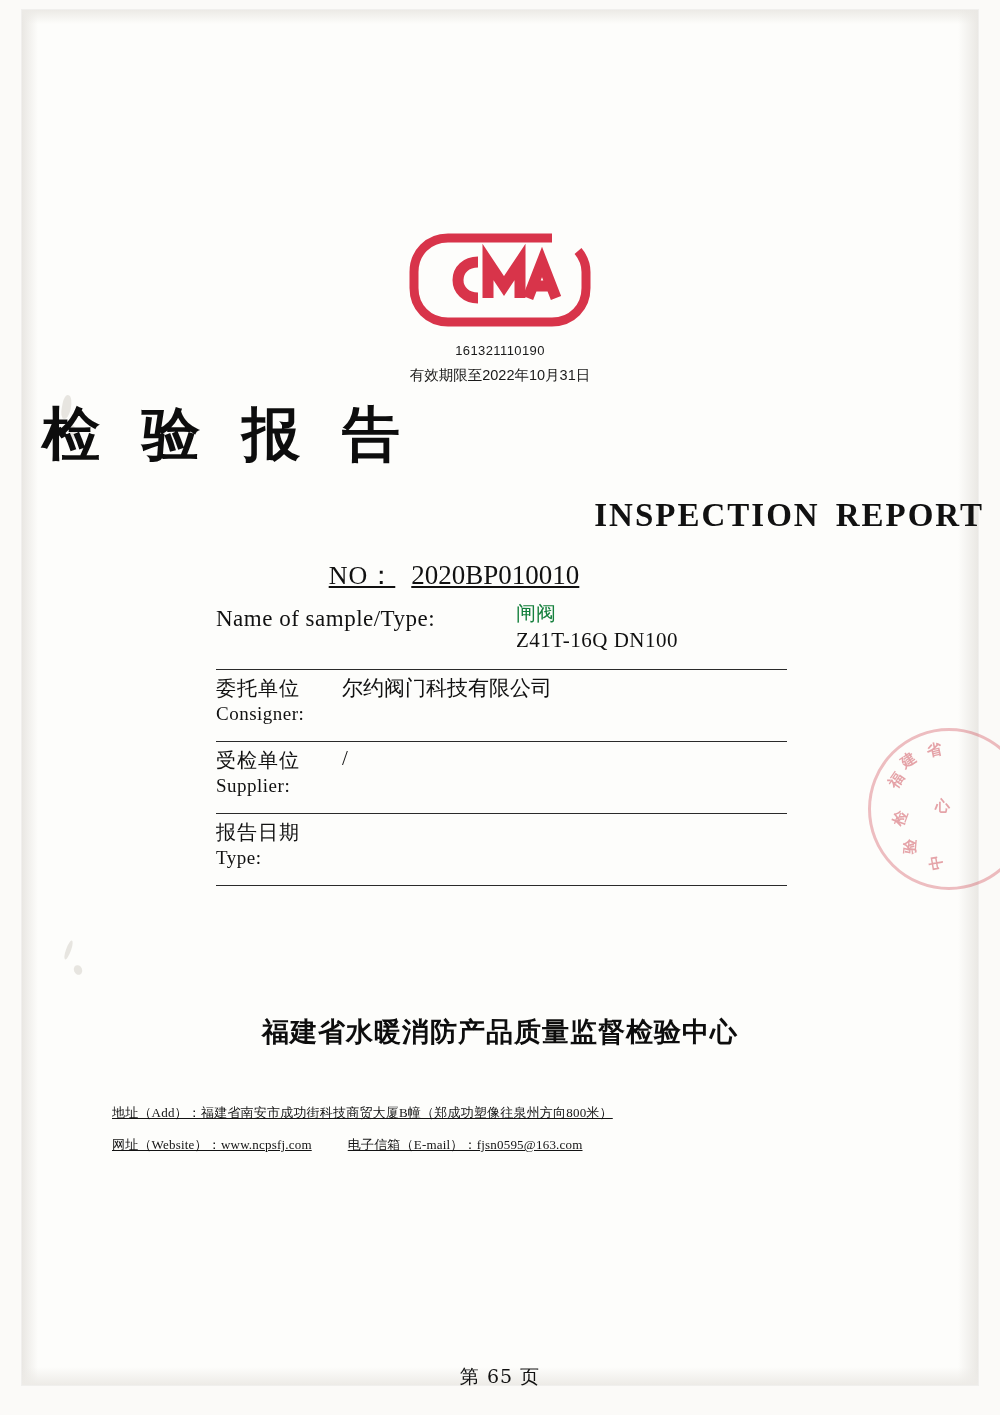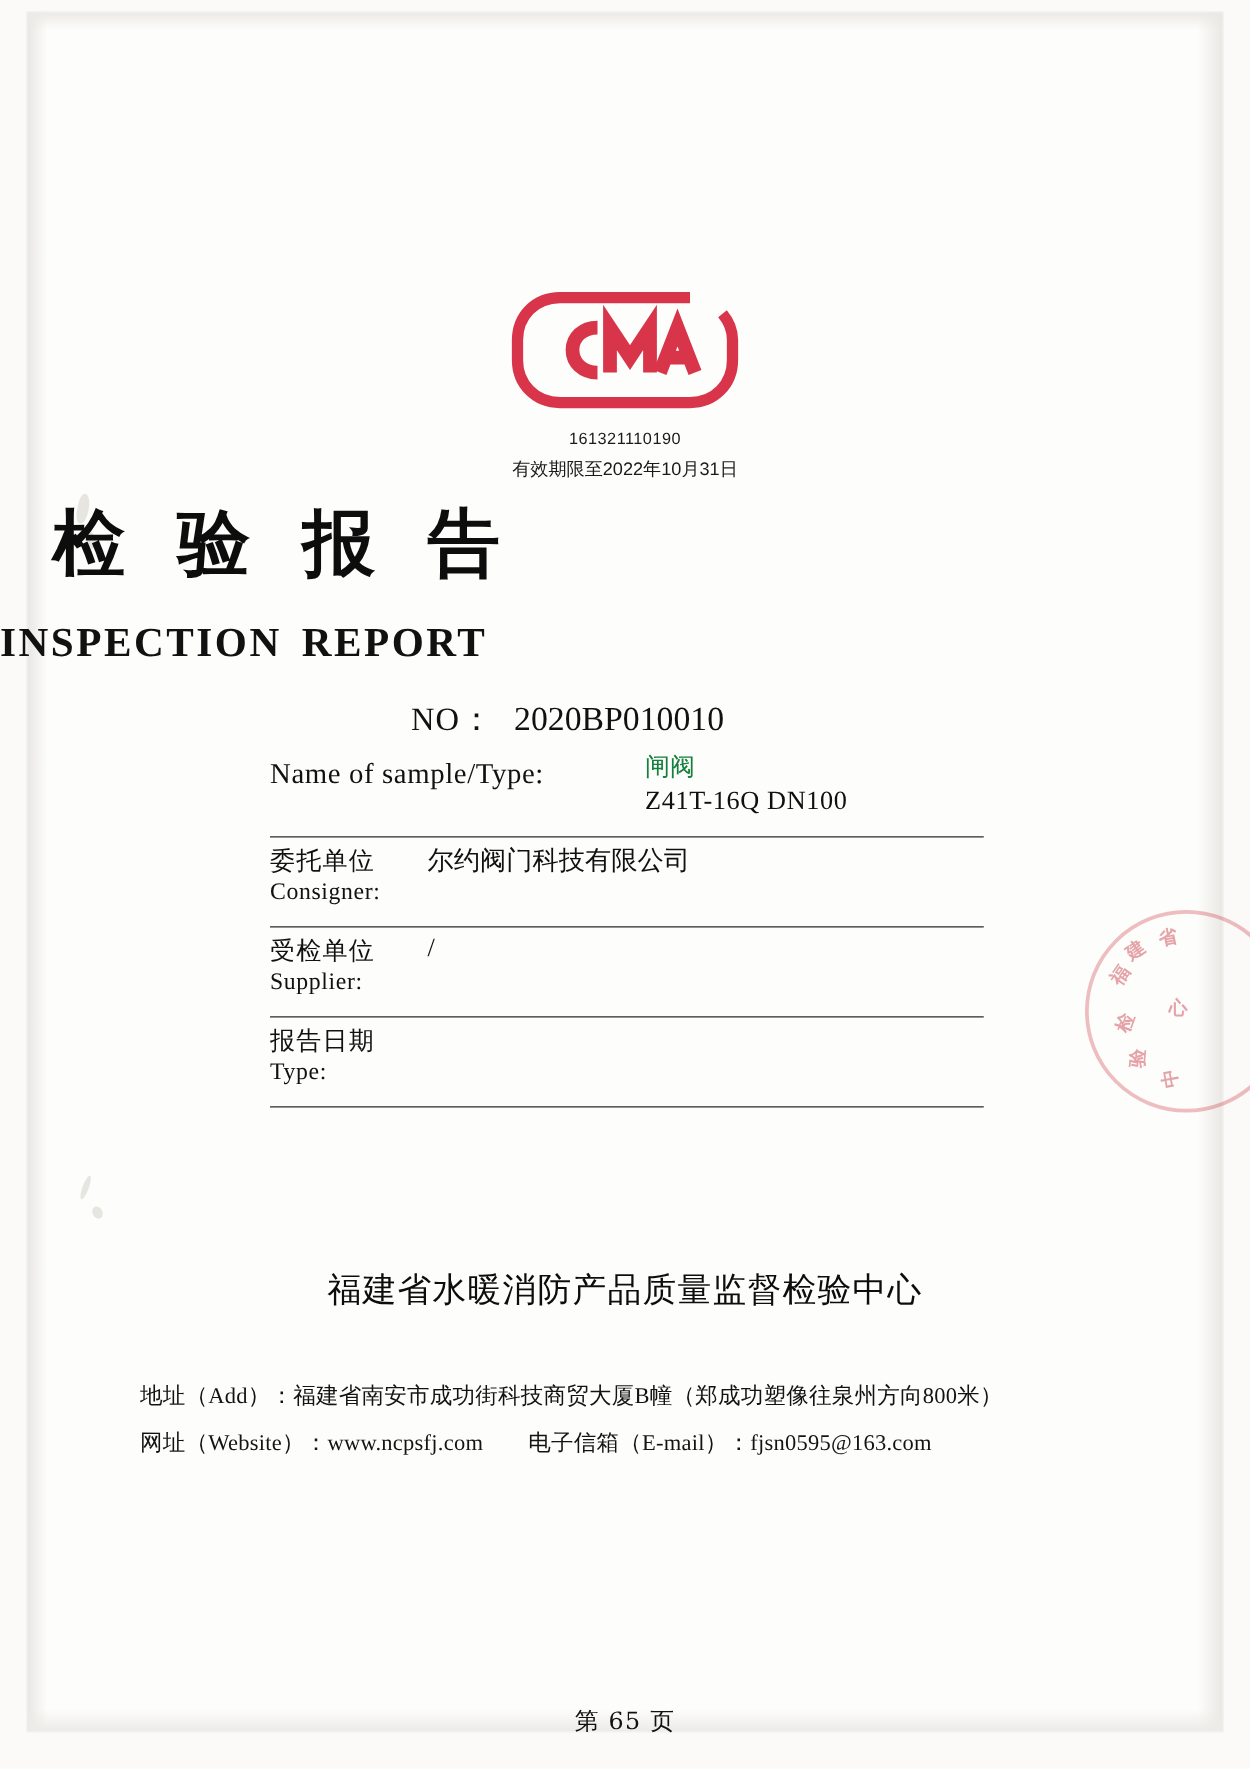--- a/index.html
+++ b/index.html
@@ -106,37 +106,38 @@
     font-weight: bold;
     font-size: 58px;
     letter-spacing: 42px;
     text-indent: 42px;
     color: #0d0d0d;
   }
   .title-en {
     position: absolute;
     left: 0; top: 497px;
     width: 984px;
-    text-align: left;
+    text-align: right;
     font-family: "Liberation Serif", serif;
     font-weight: bold;
     font-size: 33px;
     letter-spacing: 2px;
     color: #111;
   }
   .title-en .sp { display: inline-block; width: 16px; }
 
   .report-no {
     position: absolute;
     left: 0; top: 558px;
     width: 908px;
     text-align: center;
     font-family: "Liberation Serif", serif;
     font-size: 26px;
     color: #111;
+    text-decoration: underline;
   }
   .report-no .lbl { letter-spacing: 1px; }
   .report-no .val { margin-left: 16px; font-size: 27px; }
 
   
   .fields {
     position: absolute;
     left: 216px;
     top: 604px;
     width: 570px;
@@ -205,39 +206,40 @@
   .field-consigner .value { left: 126px; top: -2px; font-size: 21px; }
   .field-supplier .value { left: 126px; top: -2px; font-size: 21px; font-family: "Liberation Serif", serif; }
   .field-date .value { left: 126px; top: -2px; font-size: 21px; letter-spacing: 1px; }
 
   .org-name {
     position: absolute;
     left: 0; top: 1014px;
     width: 1000px;
     text-align: center;
     font-family: "DejaVu Serif", serif;
-    font-weight: normal;
+    font-weight: bold;
     font-size: 27px;
     letter-spacing: 1px;
     color: #0d0d0d;
   }
 
   .contact {
     position: absolute;
     left: 112px;
     top: 1104px;
     width: 800px;
   }
   .contact .line {
     font-family: "Liberation Serif", serif;
-    font-size: 18px;
+    font-size: 13px;
     color: #131313;
     margin-bottom: 14px;
     white-space: nowrap;
     letter-spacing: .2px;
+    text-decoration: underline;
   }
   .contact .gap { display: inline-block; width: 36px; }
 
   .page-num {
     position: absolute;
     left: 0;
     top: 1364px;
     width: 1000px;
     text-align: center;
     font-family: "DejaVu Serif", serif;

